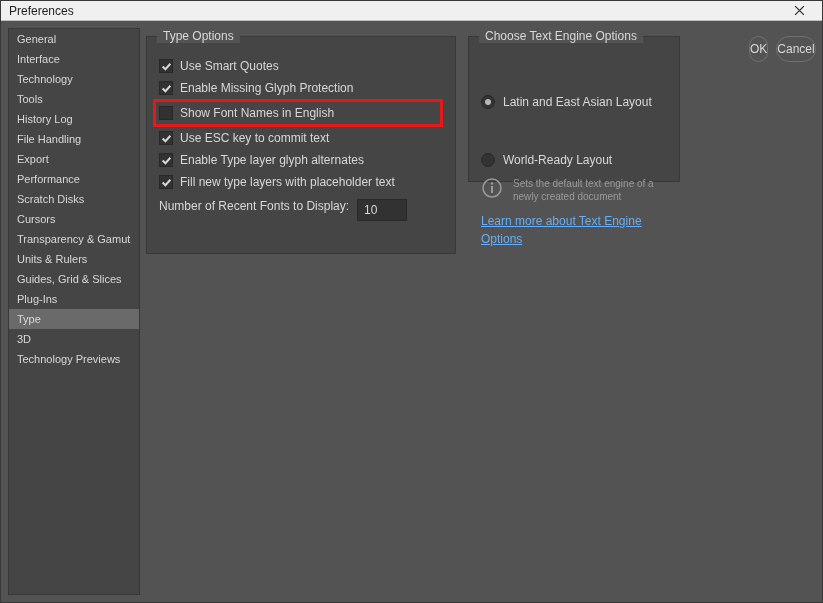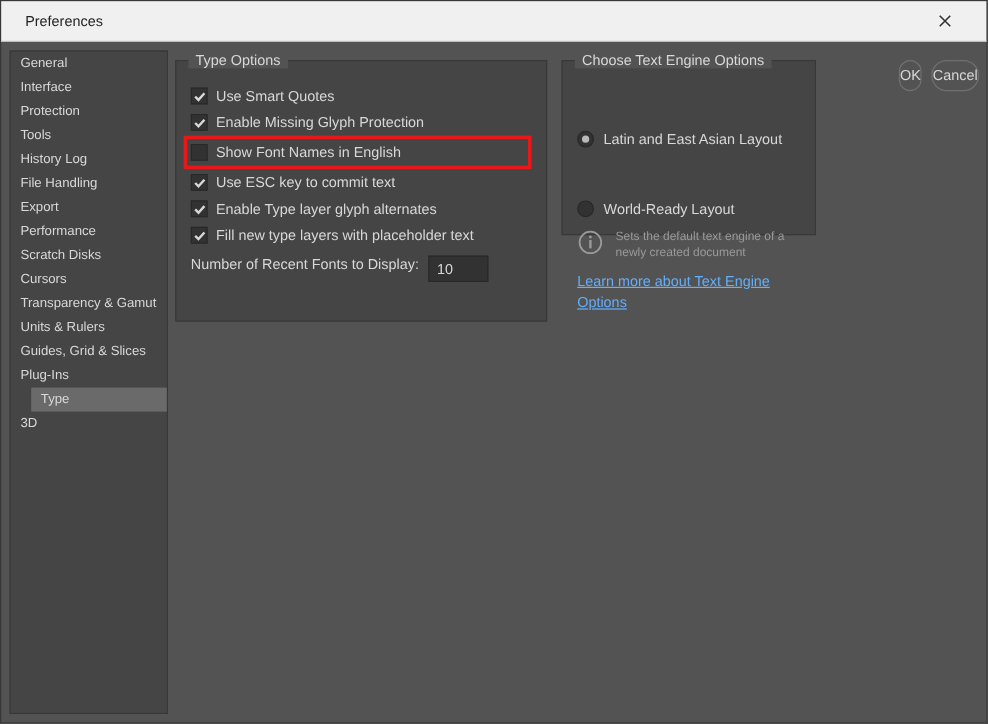--- a/index.html
+++ b/index.html
@@ -1,25 +1,25 @@
 <!DOCTYPE html>
 <html><head>
   <meta charset="utf-8">
   <style>
     * { box-sizing: border-box; margin: 0; padding: 0; font-family: Tahoma, Arial, sans-serif; }
     body { background: #535353; width: 823px; height: 603px; overflow: hidden; }
     .window { width: 823px; height: 603px; background: #535353; border: 1px solid #383838; display: flex; flex-direction: column; }
-    .titlebar { height: 34px; background: #f0f0f0; display: flex; align-items: center; padding: 0 20px; border-bottom: 1px solid #c0c0c0; justify-content: space-between; }
+    .titlebar { height: 20px; background: #f0f0f0; display: flex; align-items: center; padding: 0 8px; border-bottom: 1px solid #c0c0c0; justify-content: space-between; }
     .titlebar-title { font-size: 12px; color: #222; flex: 1; }
     .close-btn { width: 30px; height: 30px; display: flex; align-items: center; justify-content: center; cursor: pointer; }
     .close-btn svg { width: 11px; height: 11px; }
     .body { flex: 1; display: flex; padding: 7px; gap: 6px; }
     .sidebar { width: 132px; background: #454545; border: 1px solid #383838; display: flex; flex-direction: column; }
     .side-item { padding: 4px 8px; font-size: 11px; color: #d8d8d8; cursor: pointer; }
-    .side-item.selected { background: #6a6a6a; margin-left: 17px; }
+    .side-item.selected { background: #6a6a6a; }
     .content { flex: 1; display: flex; gap: 10px; }
     .col-panels { flex: 1; display: flex; flex-direction: column; gap: 0; align-items: flex-start; }
     .panels-row { display: flex; gap: 12px; width: 100%; }
     .panel { background: #454545; border: 1px solid #383838; position: relative; padding: 18px 12px 12px 12px; margin-top: 8px; }
     .panel.left { width: 310px; height: 218px; }
     .panel.right { width: 212px; height: 146px; }
     .panel-title { position: absolute; top: -8px; left: 10px; background: #535353; padding: 0 6px; font-size: 12px; color: #d8d8d8; }
     .chk-row { display: flex; align-items: center; gap: 7px; padding: 4px 0; font-size: 12px; color: #d8d8d8; }
     .chk-row.hl { border: 3px solid #e81818; margin-left: -6px; padding-left: 3px; padding-right: 12px; }
     .chk { width: 14px; height: 14px; background: #323232; border: 1px solid #282828; display: flex; align-items: center; justify-content: center; flex-shrink: 0; }
@@ -45,34 +45,35 @@
     <div class="close-btn">
       <svg viewBox="0 0 10 10">
           <path d="M1 1 L9 9 M9 1 L1 9" stroke="#333" stroke-width="1.2" fill="none"></path>
         </svg>
     </div>
   </div>
   <div class="body">
     <div class="sidebar" id="sidebar">
         <div class="side-item">General</div>
         <div class="side-item">Interface</div>
-        <div class="side-item">Protection</div>
+        <div class="side-item">Technology</div>
         <div class="side-item">Tools</div>
         <div class="side-item">History Log</div>
         <div class="side-item">File Handling</div>
         <div class="side-item">Export</div>
         <div class="side-item">Performance</div>
         <div class="side-item">Scratch Disks</div>
         <div class="side-item">Cursors</div>
         <div class="side-item">Transparency &amp; Gamut</div>
         <div class="side-item">Units &amp; Rulers</div>
         <div class="side-item">Guides, Grid &amp; Slices</div>
         <div class="side-item">Plug-Ins</div>
         <div class="side-item selected">Type</div>
         <div class="side-item">3D</div>
+        <div class="side-item">Technology Previews</div>
       </div>
     <div class="content">
       <div class="col-panels">
         <div class="panels-row">
           <div class="panel left">
             <div class="panel-title">Type Options</div>
             <div id="type-checks">
                 <div class="chk-row">
                   <div class="chk checked">
                     <svg viewBox="0 0 10 10">

